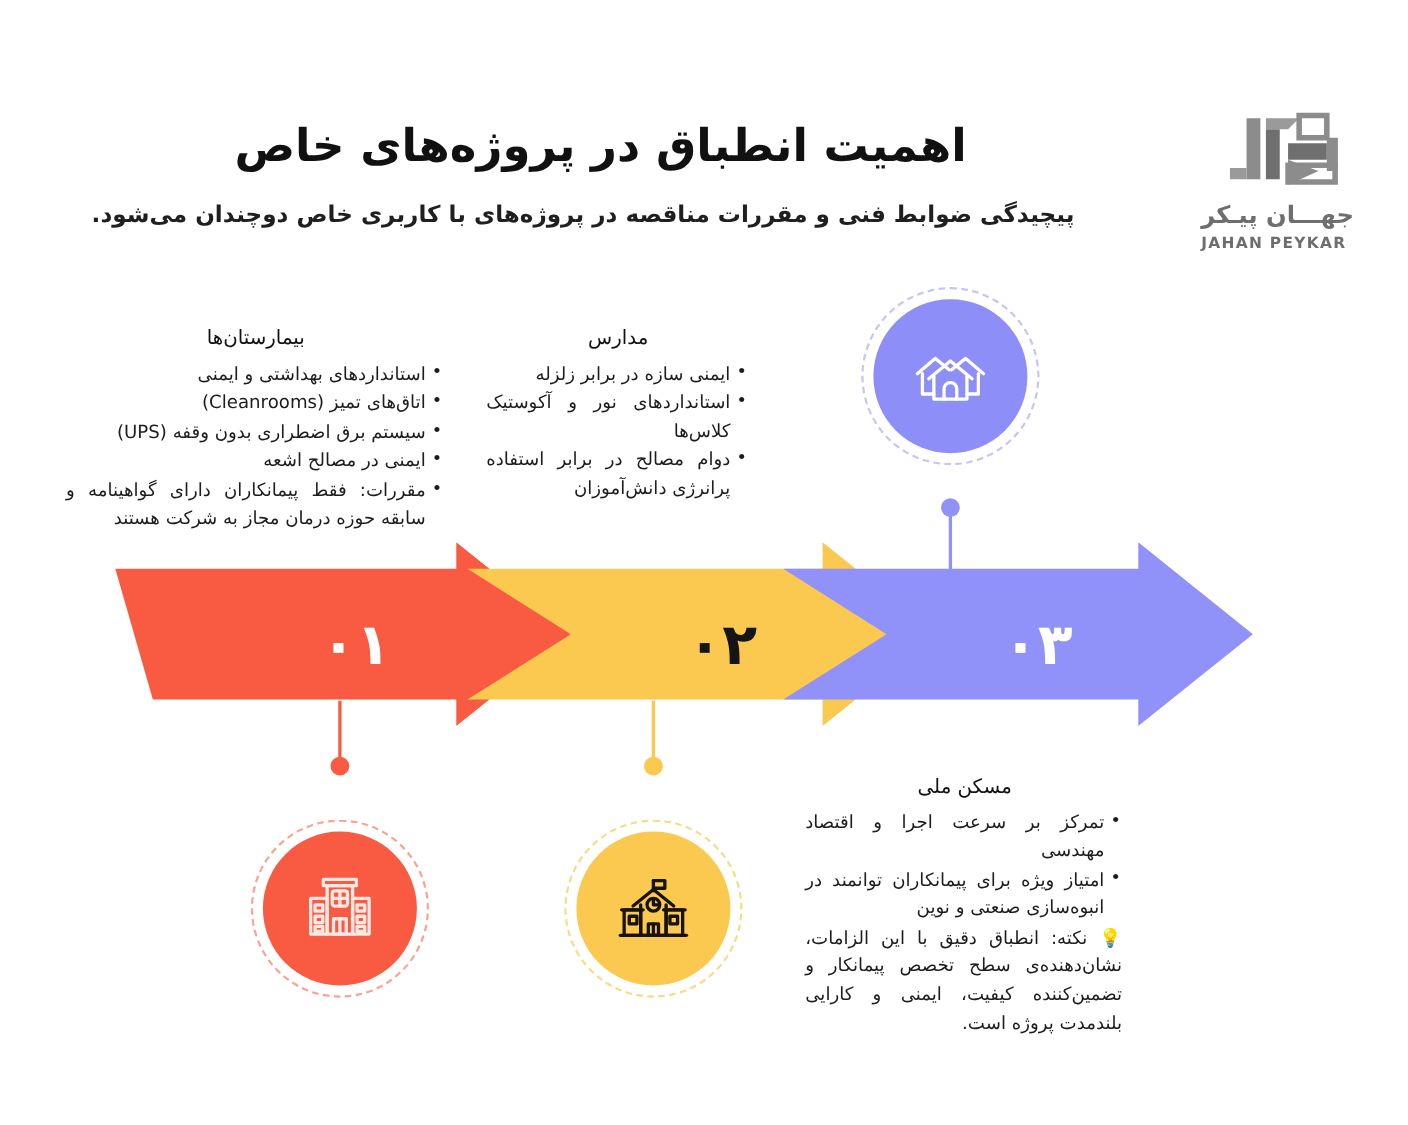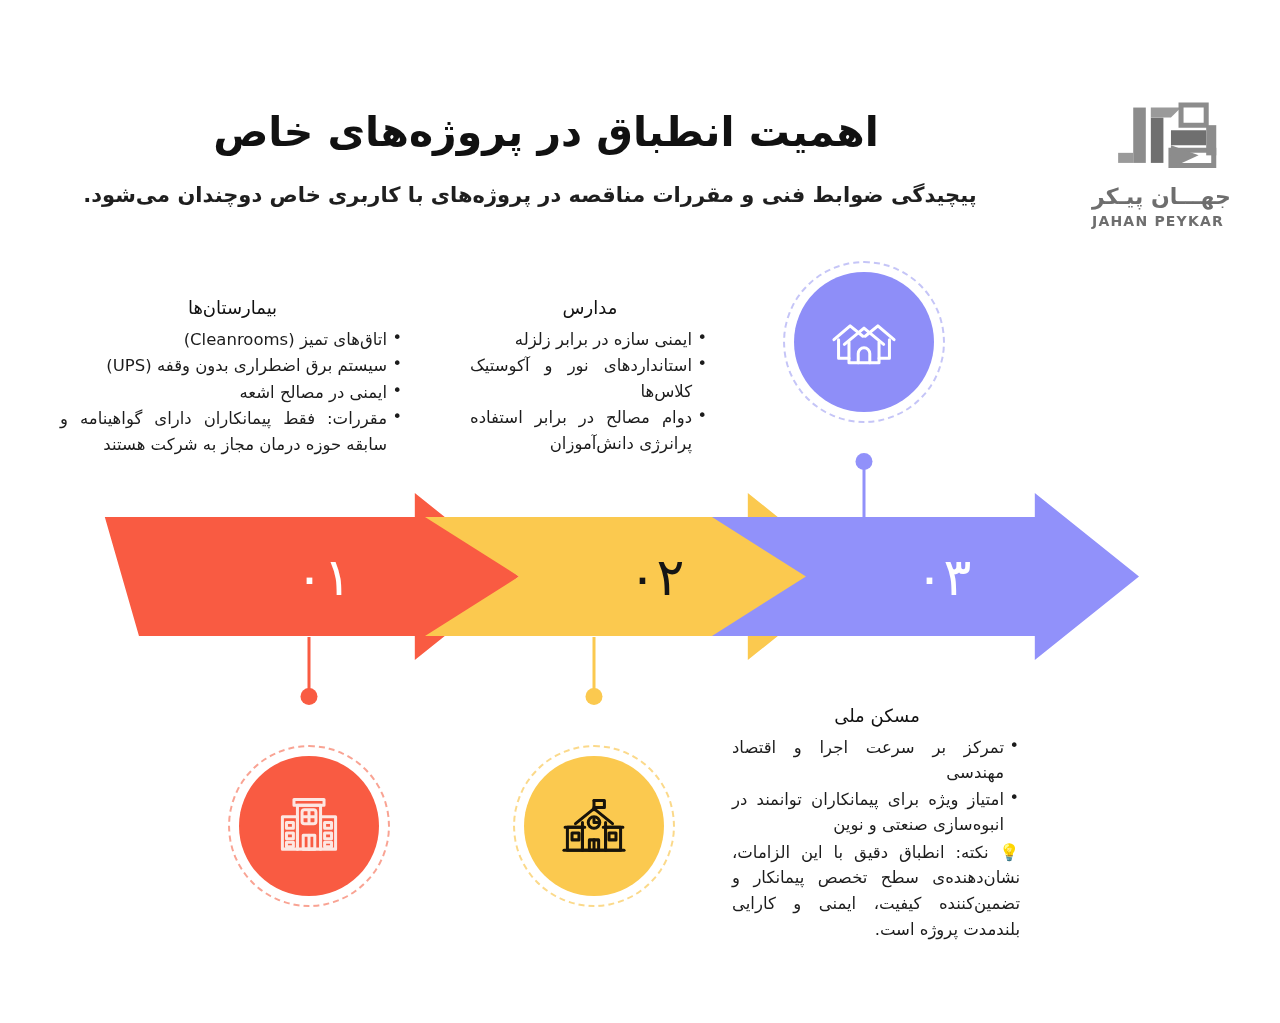--- a/index.html
+++ b/index.html
@@ -111,39 +111,39 @@
     font-size: 16.5px;
     line-height: 1.55;
     text-align: justify;
     text-align-last: right;
     color: #1c1c1c;
     margin-top: 2px;
     padding-right: 2px;
   }
 
   #col-hospitals { top: 297px; right: 875px; width: 345px; }
-  #col-schools   { top: 297px; right: 570px; width: 240px; }
+  #col-schools   { top: 297px; right: 598px; width: 240px; }
   #col-housing   { top: 705px; right: 258px; width: 290px; }
 
   
   .arrow {
     position: absolute;
     height: 167px;
     top: 493px;
     display: flex;
     align-items: center;
     justify-content: center;
   }
   .arrow span {
     font-size: 52px;
-    font-weight: normal;
+    font-weight: bold;
     line-height: 1;
     direction: rtl;
     position: relative;
-    top: 0;
+    top: 10px;
     margin-left: 36px;
   }
   #arrow-1 {
     left: 92px;
     width: 427px;
     background: #f95b42;
     clip-path: polygon(0 14.4%, 75.6% 14.4%, 75.6% 0, 100% 50%, 75.6% 100%, 75.6% 85.6%, 11% 85.6%, 3% 14.4%);
   }
   #arrow-1 span { color: #ffffff; }
   #arrow-2 {
@@ -235,20 +235,21 @@
       <path d="M84 20 h8 v24 h-8 z" fill="#8c8c8c"></path>
     </g>
   </svg>
   <div class="logo-fa">جهـــان پیـکر</div>
   <div class="logo-en">JAHAN PEYKAR</div>
 </div>
 
 <div class="col" id="col-hospitals">
   <div class="col-heading">بیمارستان‌ها</div>
   <ul>
+    <li>استانداردهای بهداشتی و ایمنی</li>
     <li>اتاق‌های تمیز (Cleanrooms)</li>
     <li>سیستم برق اضطراری بدون وقفه (UPS)</li>
     <li>ایمنی در مصالح اشعه</li>
     <li>مقررات: فقط پیمانکاران دارای گواهینامه و سابقه حوزه درمان مجاز به شرکت هستند</li>
   </ul>
 </div>
 
 <div class="col" id="col-schools">
   <div class="col-heading">مدارس</div>
   <ul>

